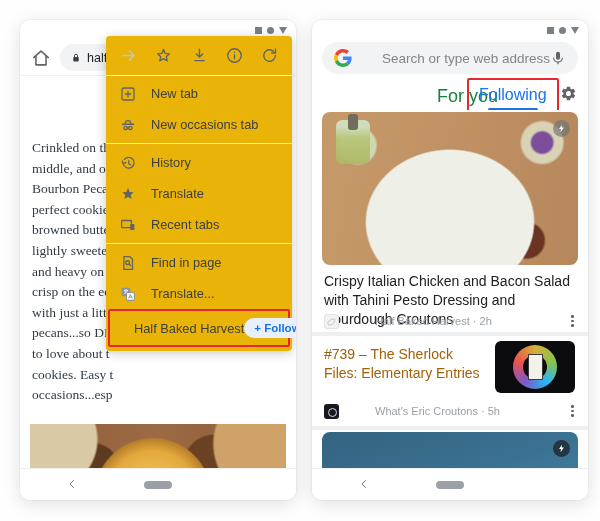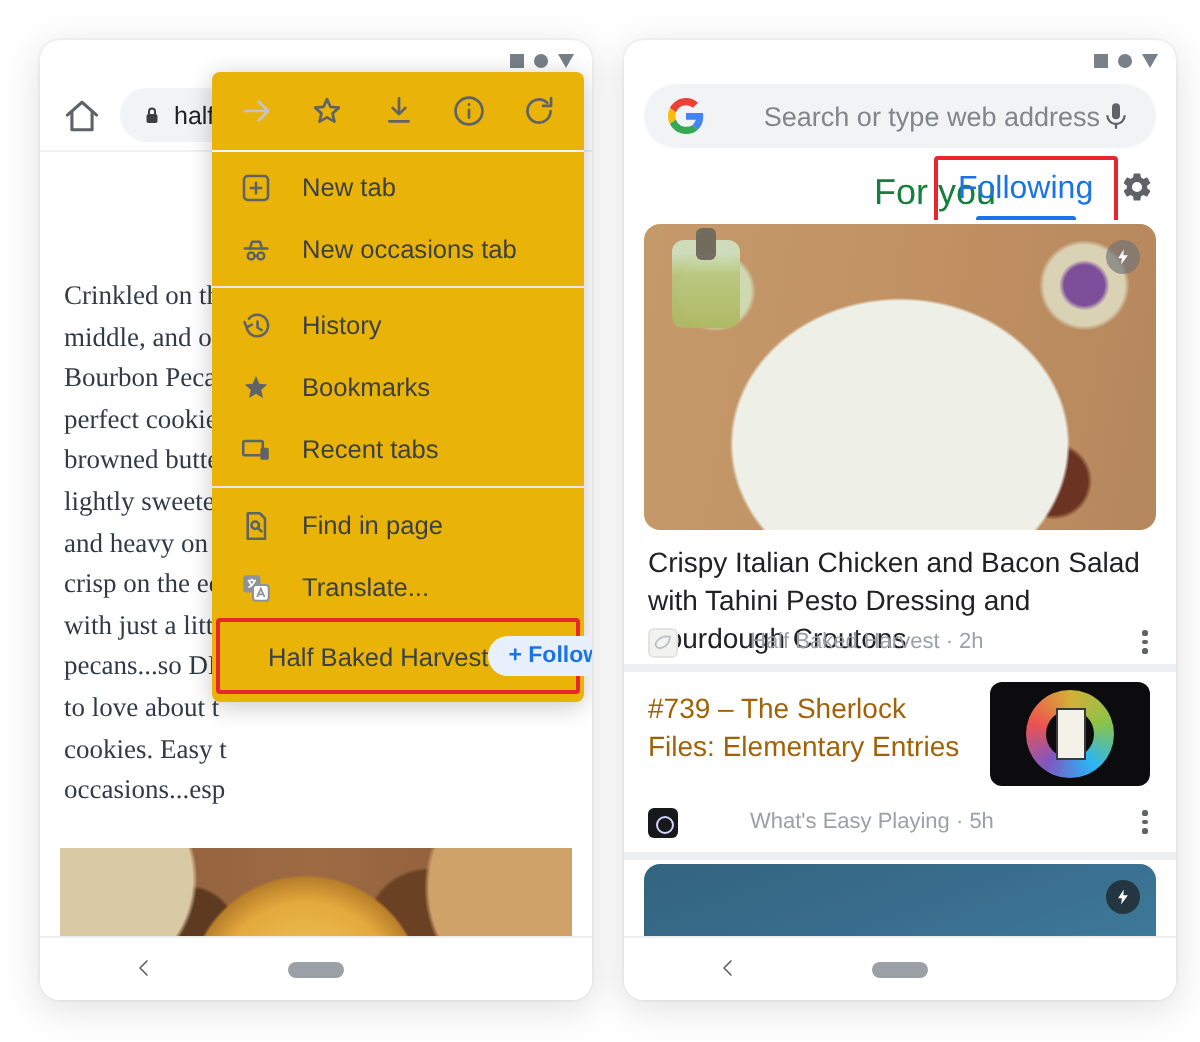--- a/index.html
+++ b/index.html
@@ -228,21 +228,21 @@
             <path d="M7.2 7.2A7.2 7.2 0 1 1 5.8 13"></path>
               <path d="M4.3 9.3l1.5 3.7 3.4-1.9"></path>
             <path d="M13 9v4l2.8 1.7"></path>
           </svg>
           <span class="m-label">History</span>
         </div>
         <div class="m-item">
           <svg viewBox="0 0 24 24" style="width:18px;height:18px;">
             <polygon fill="#5f6368" points="12,4 14.2,9.2 19.5,9.7 15.5,13.3 16.7,18.6 12,15.8 7.3,18.6 8.5,13.3 4.5,9.7 9.8,9.2"></polygon>
           </svg>
-          <span class="m-label">Bookmarks</span>
+          <span class="m-label">Translate</span>
         </div>
         <div class="m-item">
           <svg class="ic" viewBox="0 0 24 24">
             <rect x="3.5" y="6" width="13" height="9.5" rx="1"></rect>
             <rect x="15" y="10.5" width="5.5" height="8" rx="1" fill="#5f6368" stroke="none"></rect>
           </svg>
           <span class="m-label">Recent tabs</span>
         </div>
         <div class="m-div"></div>
         <div class="m-item">
@@ -342,21 +342,21 @@
       </div>
 
       <div class="card card2">
         <div class="card2-title">#739 – The Sherlock Files: Elementary Entries</div>
         <div class="thumb">
           <div class="thumb-ring"></div>
           <div class="thumb-box"></div>
         </div>
         <div class="src-row src-row2">
           <span class="src-favicon fav-wep"></span>
-          <span class="src-text">What's Easy Playing · 5h</span>
+          <span class="src-text">What's Eric Croutons · 5h</span>
           <span class="dots">
               <i></i>
               <i></i>
               <i></i>
             </span>
         </div>
       </div>
 
       <div class="card card3">
         <div class="ocean">

